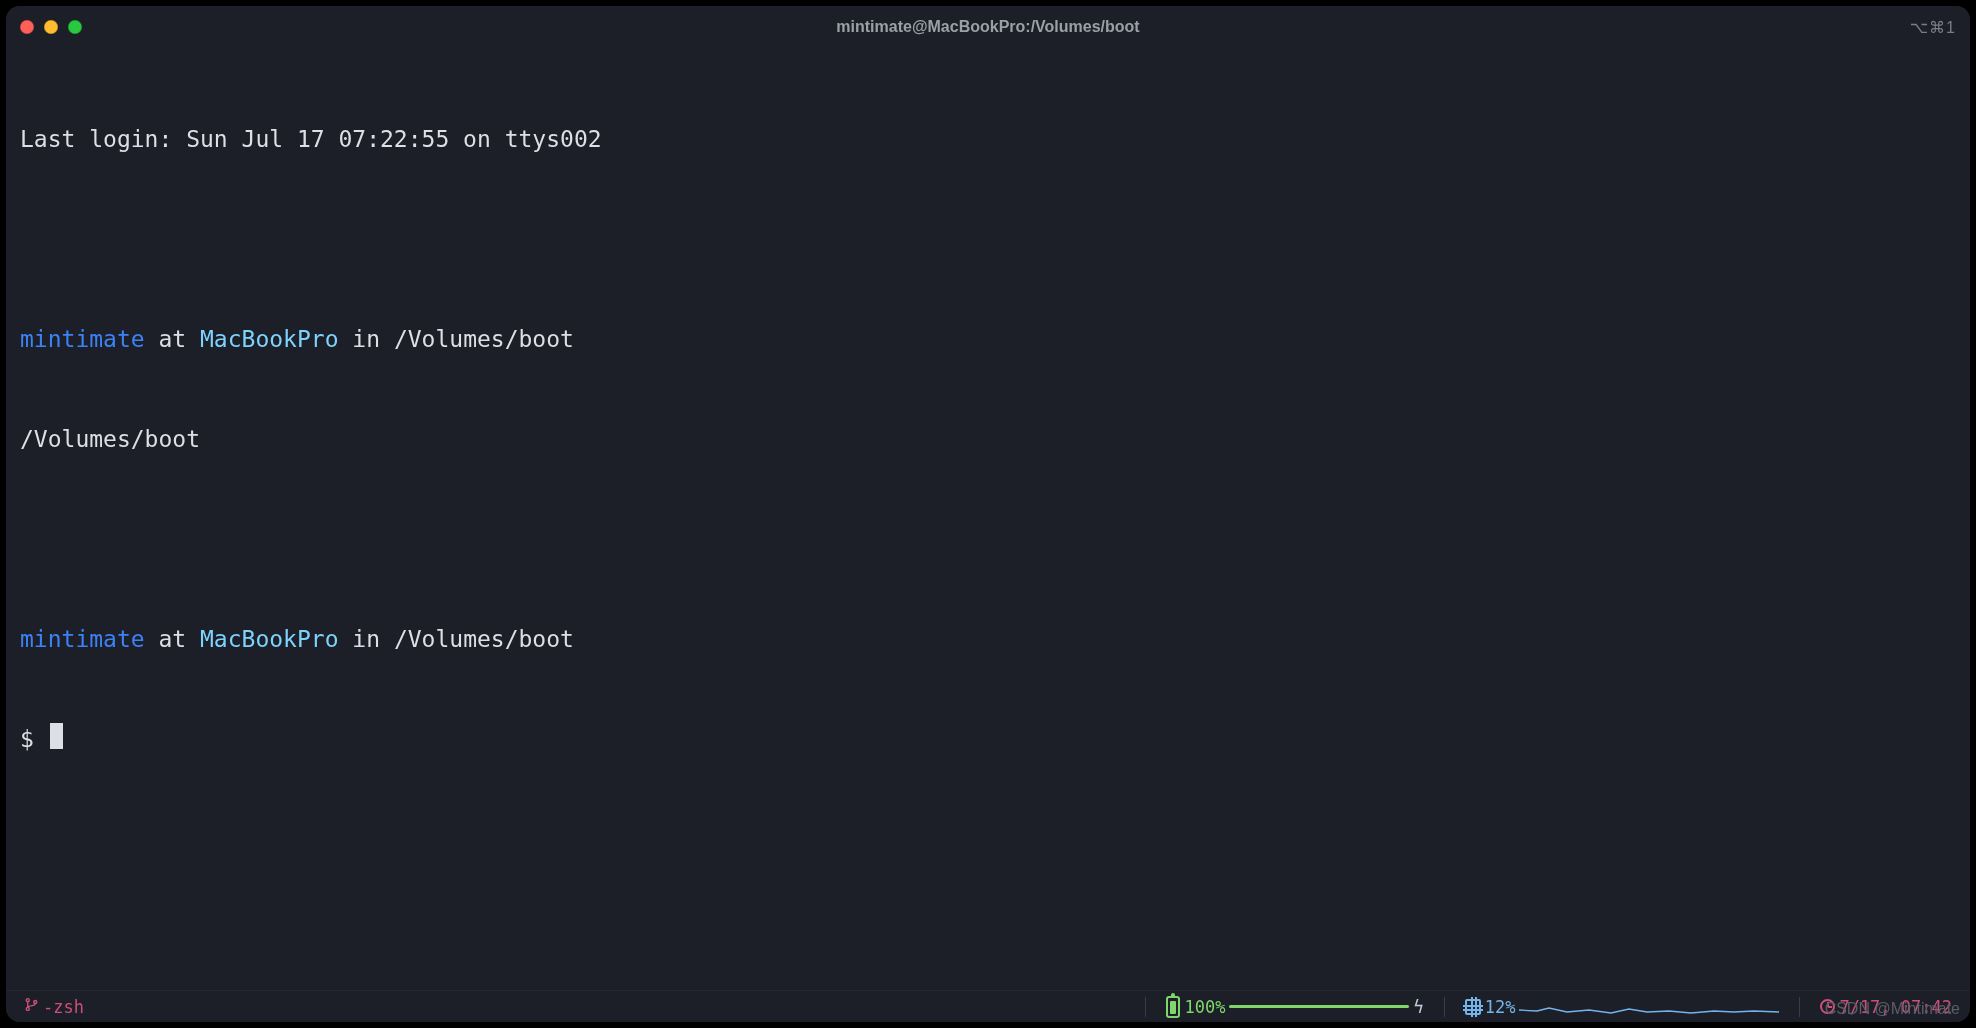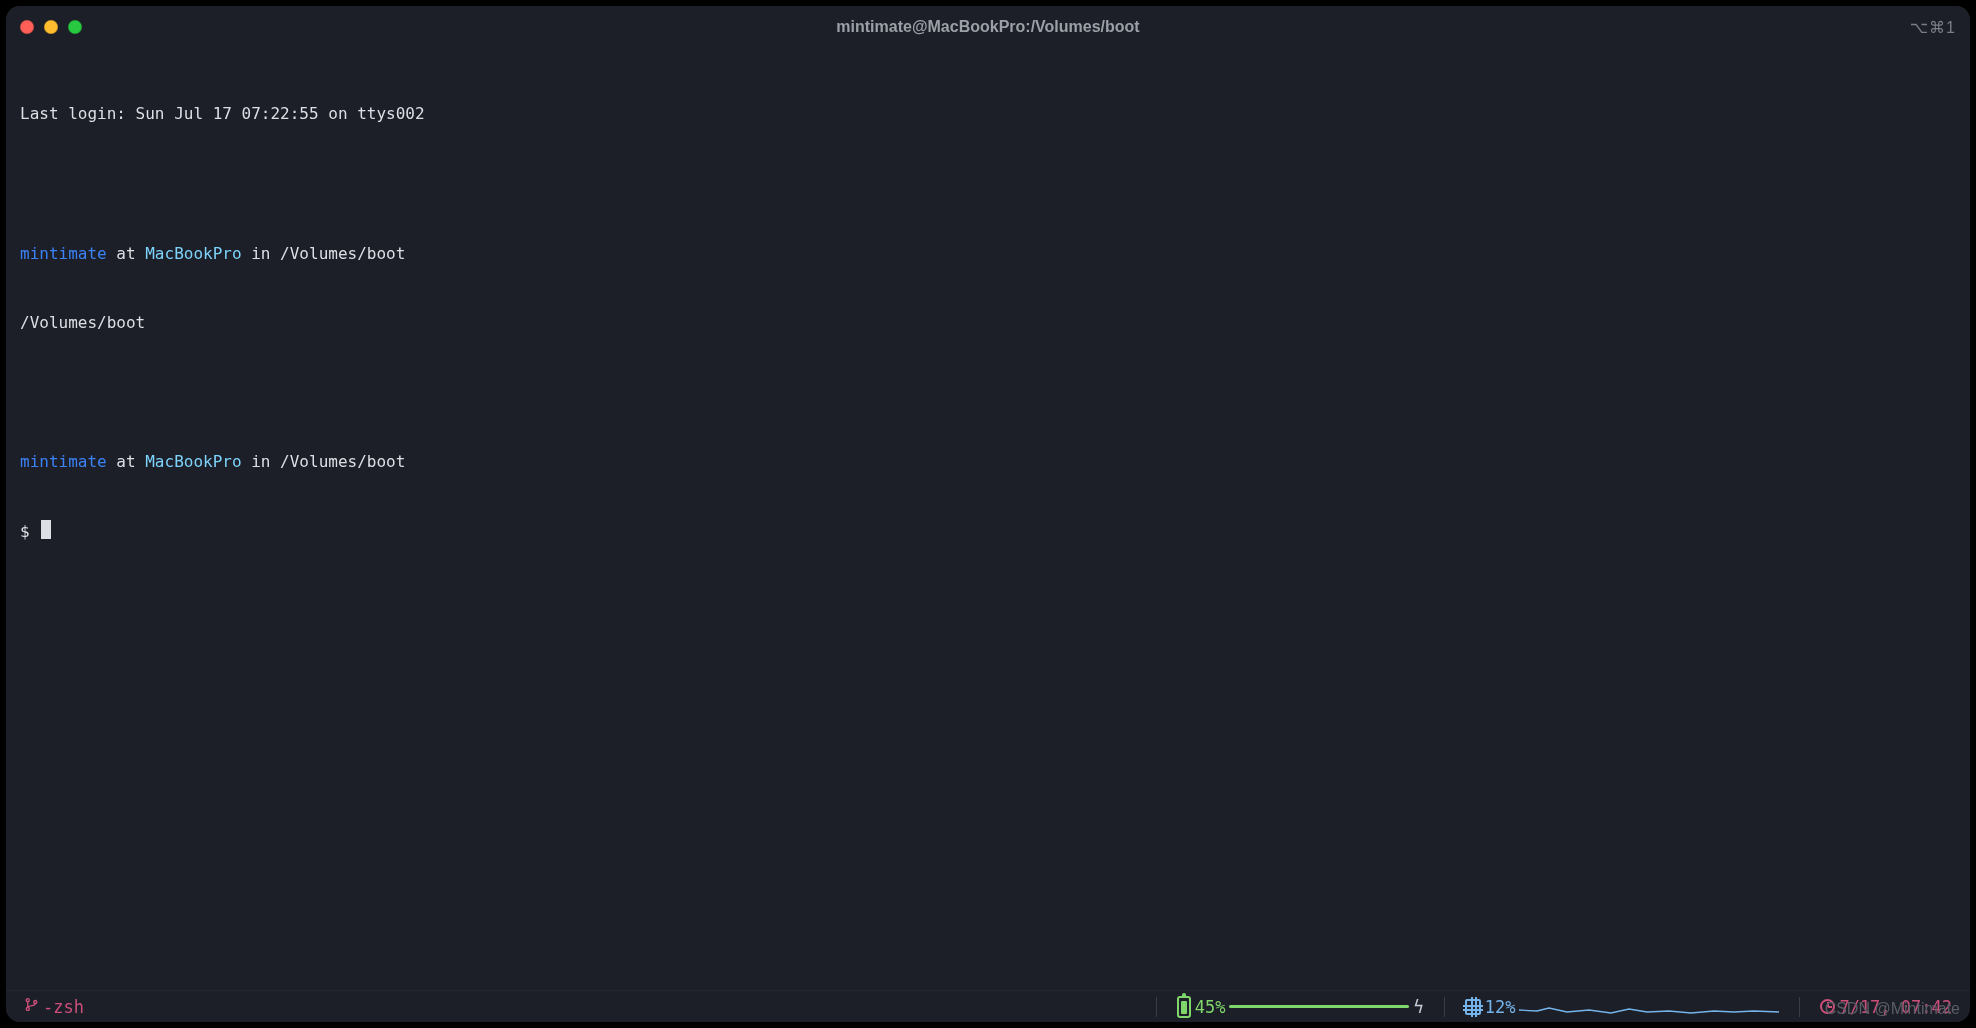--- a/index.html
+++ b/index.html
@@ -42,21 +42,21 @@
     margin-left: auto;
     color: #7a7d85; font-size: 16px;
     font-family: -apple-system, "Helvetica Neue", Arial, sans-serif;
     letter-spacing: 1px;
   }
 
   .term {
     flex: 1;
     padding: 8px 30px 0 14px;
     color: #dcdfe4;
-    font-size: 16px;
+    font-size: 23px;
     line-height: 1.45;
     white-space: pre;
     overflow: hidden;
   }
   .line { min-height: 1.45em; }
   .user { color: #3b82f6; }      
   .kw   { color: #dcdfe4; }      
   .host { color: #7dd3fc; }      
   .path { color: #dcdfe4; }
   .cmd  { color: #5ec4b2; }      
@@ -181,21 +181,21 @@
           </svg>
       </span>
       <span>-zsh</span>
     </div>
 
     <span class="sb-spacer"></span>
 
     <span class="sb-sep"></span>
     <div class="sb-seg">
       <span class="batt-icon"></span>
-      <span class="batt-text">45%</span>
+      <span class="batt-text">100%</span>
       <span class="batt-bar"></span>
       <span class="bolt">ϟ</span>
     </div>
     <span class="sb-sep"></span>
 
     <div class="sb-seg">
       <span class="chip-icon"></span>
       <span class="cpu-text">12%</span>
       <svg class="spark" viewBox="0 0 260 22" preserveAspectRatio="none">
         <polyline points="0,14 18,15 30,12 48,16 70,14 92,17 110,13 128,16 150,15 172,17 195,15 215,16 235,15 260,16"></polyline>

